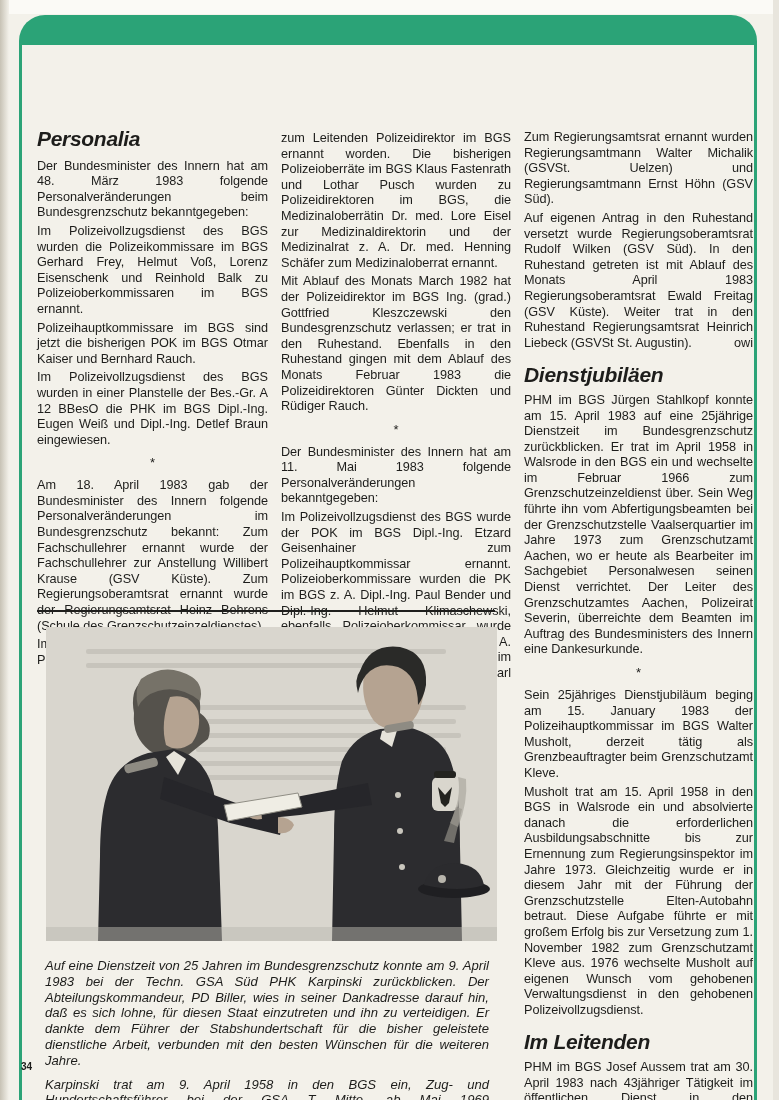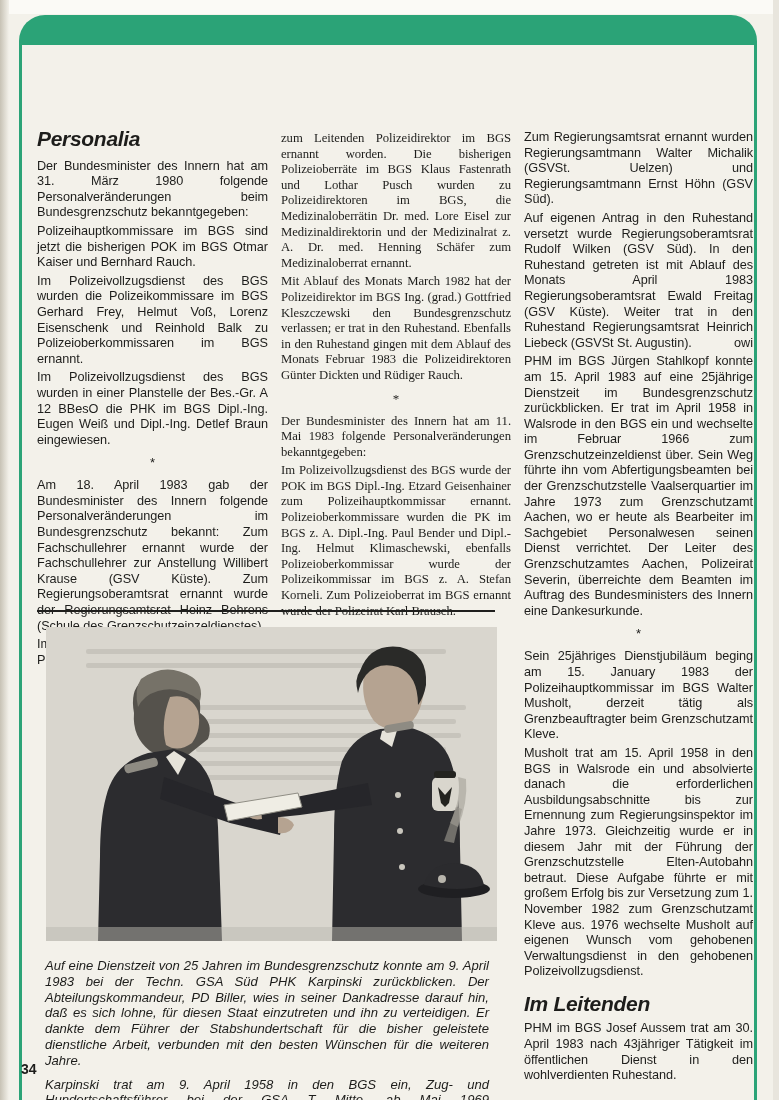--- a/index.html
+++ b/index.html
@@ -17,68 +17,69 @@
     border-top:30px solid var(--green);
     border-left:3px solid var(--green);
     border-right:3px solid var(--green);
     border-radius:26px 26px 0 0;
   }
   .col{
     position:absolute;top:131px;text-align:justify;
     font-size:12.7px;line-height:15.6px;letter-spacing:-0.05px;
   }
   .col1{left:37px;width:231px;}
-  .col2{left:281px;width:230px;font-family:Liberation Serif, serif;}
+  .col2{left:281px;width:230px;}
   .col3{left:524px;width:229px;top:130px;}
   .col p{margin:0 0 3px;}
   .col-heading{
     font-size:21px;font-style:italic;font-weight:bold;letter-spacing:-0.3px;
     margin:0 0 12px;
   }
   .col-heading.mt{margin-top:16px;margin-bottom:10px;}
   .star{text-align:center;font-size:13px;line-height:13px;margin:8px 0 9px;}
   .sig{float:right;margin-left:40px;}
   .rule{position:absolute;left:37px;top:610px;width:458px;height:2px;background:#1f1f1d;}
   .photo{position:absolute;left:46px;top:627px;width:451px;height:314px;
     box-shadow:inset 0 0 18px rgba(0,0,0,.18);}
   .caption{
     position:absolute;left:37px;top:950px;width:460px;
     font-style:italic;font-size:13.1px;line-height:15.8px;text-align:justify;
   }
   .caption p{margin:8px;}
-  .pagenum{position:absolute;left:21px;top:1061px;font-size:14px;font-weight:bold;}
+  .pagenum{position:absolute;left:21px;top:1061px;font-size:10px;font-weight:bold;}
 </style>
 </head>
 <body>
 
 <div class="page" style="background: rgb(243, 241, 234); color: rgb(29, 29, 27);">
   <div class="top-strip"></div>
   <div class="scan-edge"></div>
   <div class="frame"></div>
 
   <div class="col col1" id="col1">
       <h2 class="col-heading">Personalia</h2>
-      <p class="body-para">Der Bundesminister des Innern hat am 31. März 1980 folgende Personalveränderungen beim Bundesgrenzschutz bekanntgegeben:</p>
+      <p class="body-para">Der Bundesminister des Innern hat am 48. März 1983 folgende Personalveränderungen beim Bundesgrenzschutz bekanntgegeben:</p>
+      <p class="body-para">Im Polizeivollzugsdienst des BGS wurden die Polizeikommissare im BGS Gerhard Frey, Helmut Voß, Lorenz Eisenschenk und Reinhold Balk zu Polizeioberkommissaren im BGS ernannt.</p>
       <p class="body-para">Polizeihauptkommissare im BGS sind jetzt die bisherigen POK im BGS Otmar Kaiser und Bernhard Rauch.</p>
-      <p class="body-para">Im Polizeivollzugsdienst des BGS wurden die Polizeikommissare im BGS Gerhard Frey, Helmut Voß, Lorenz Eisenschenk und Reinhold Balk zu Polizeioberkommissaren im BGS ernannt.</p>
       <p class="body-para">Im Polizeivollzugsdienst des BGS wurden in einer Planstelle der Bes.-Gr. A 12 BBesO die PHK im BGS Dipl.-Ing. Eugen Weiß und Dipl.-Ing. Detlef Braun eingewiesen.</p>
       <div class="star">*</div>
       <p class="body-para">Am 18. April 1983 gab der Bundesminister des Innern folgende Personalveränderungen im Bundesgrenzschutz bekannt: Zum Fachschullehrer ernannt wurde der Fachschullehrer zur Anstellung Willibert Krause (GSV Küste). Zum Regierungsoberamtsrat ernannt wurde der Regierungsamtsrat Heinz Behrens (Schule des Grenzschutzeinzeldienstes).</p>
       <p class="body-para">Im Polizeivollzugsdienst des BGS ist der Polizeidirektor im BGS Horst Windisch</p>
     </div>
   <div class="col col2" id="col2">
       <p class="body-para">zum Leitenden Polizeidirektor im BGS ernannt worden. Die bisherigen Polizeioberräte im BGS Klaus Fastenrath und Lothar Pusch wurden zu Polizeidirektoren im BGS, die Medizinaloberrätin Dr. med. Lore Eisel zur Medizinaldirektorin und der Medizinalrat z. A. Dr. med. Henning Schäfer zum Medizinaloberrat ernannt.</p>
       <p class="body-para">Mit Ablauf des Monats March 1982 hat der Polizeidirektor im BGS Ing. (grad.) Gottfried Kleszczewski den Bundesgrenzschutz verlassen; er trat in den Ruhestand. Ebenfalls in den Ruhestand gingen mit dem Ablauf des Monats Februar 1983 die Polizeidirektoren Günter Dickten und Rüdiger Rauch.</p>
       <div class="star">*</div>
       <p class="body-para">Der Bundesminister des Innern hat am 11. Mai 1983 folgende Personalveränderungen bekanntgegeben:</p>
       <p class="body-para">Im Polizeivollzugsdienst des BGS wurde der POK im BGS Dipl.-Ing. Etzard Geisenhainer zum Polizeihauptkommissar ernannt. Polizeioberkommissare wurden die PK im BGS z. A. Dipl.-Ing. Paul Bender und Dipl.-Ing. Helmut Klimaschewski, ebenfalls Polizeioberkommissar wurde der Polizeikommissar im BGS z. A. Stefan Korneli. Zum Polizeioberrat im BGS ernannt wurde der Polizeirat Karl Brausch.</p>
     </div>
   <div class="col col3" id="col3">
       <p class="body-para">Zum Regierungsamtsrat ernannt wurden Regierungsamtmann Walter Michalik (GSVSt. Uelzen) und Regierungsamtmann Ernst Höhn (GSV Süd).</p>
       <p class="body-para">Auf eigenen Antrag in den Ruhestand versetzt wurde Regierungsoberamtsrat Rudolf Wilken (GSV Süd). In den Ruhestand getreten ist mit Ablauf des Monats April 1983 Regierungsoberamtsrat Ewald Freitag (GSV Küste). Weiter trat in den Ruhestand Regierungsamtsrat Heinrich Liebeck (GSVSt St. Augustin).<span class="sig">owi</span></p>
+      <h2 class="col-heading mt">Dienstjubiläen</h2>
       <p class="body-para">PHM im BGS Jürgen Stahlkopf konnte am 15. April 1983 auf eine 25jährige Dienstzeit im Bundesgrenzschutz zurückblicken. Er trat im April 1958 in Walsrode in den BGS ein und wechselte im Februar 1966 zum Grenzschutzeinzeldienst über. Sein Weg führte ihn vom Abfertigungsbeamten bei der Grenzschutzstelle Vaalserquartier im Jahre 1973 zum Grenzschutzamt Aachen, wo er heute als Bearbeiter im Sachgebiet Personalwesen seinen Dienst verrichtet. Der Leiter des Grenzschutzamtes Aachen, Polizeirat Severin, überreichte dem Beamten im Auftrag des Bundesministers des Innern eine Dankesurkunde.</p>
       <div class="star">*</div>
       <p class="body-para">Sein 25jähriges Dienstjubiläum beging am 15. January 1983 der Polizeihauptkommissar im BGS Walter Musholt, derzeit tätig als Grenzbeauftragter beim Grenzschutzamt Kleve.</p>
       <p class="body-para">Musholt trat am 15. April 1958 in den BGS in Walsrode ein und absolvierte danach die erforderlichen Ausbildungsabschnitte bis zur Ernennung zum Regierungsinspektor im Jahre 1973. Gleichzeitig wurde er in diesem Jahr mit der Führung der Grenzschutzstelle Elten-Autobahn betraut. Diese Aufgabe führte er mit großem Erfolg bis zur Versetzung zum 1. November 1982 zum Grenzschutzamt Kleve aus. 1976 wechselte Musholt auf eigenen Wunsch vom gehobenen Verwaltungsdienst in den gehobenen Polizeivollzugsdienst.</p>
       <h2 class="col-heading mt">Im Leitenden</h2>
       <p class="body-para">PHM im BGS Josef Aussem trat am 30. April 1983 nach 43jähriger Tätigkeit im öffentlichen Dienst in den wohlverdienten Ruhestand.</p>
     </div>
 
   <div class="rule"></div>
 

